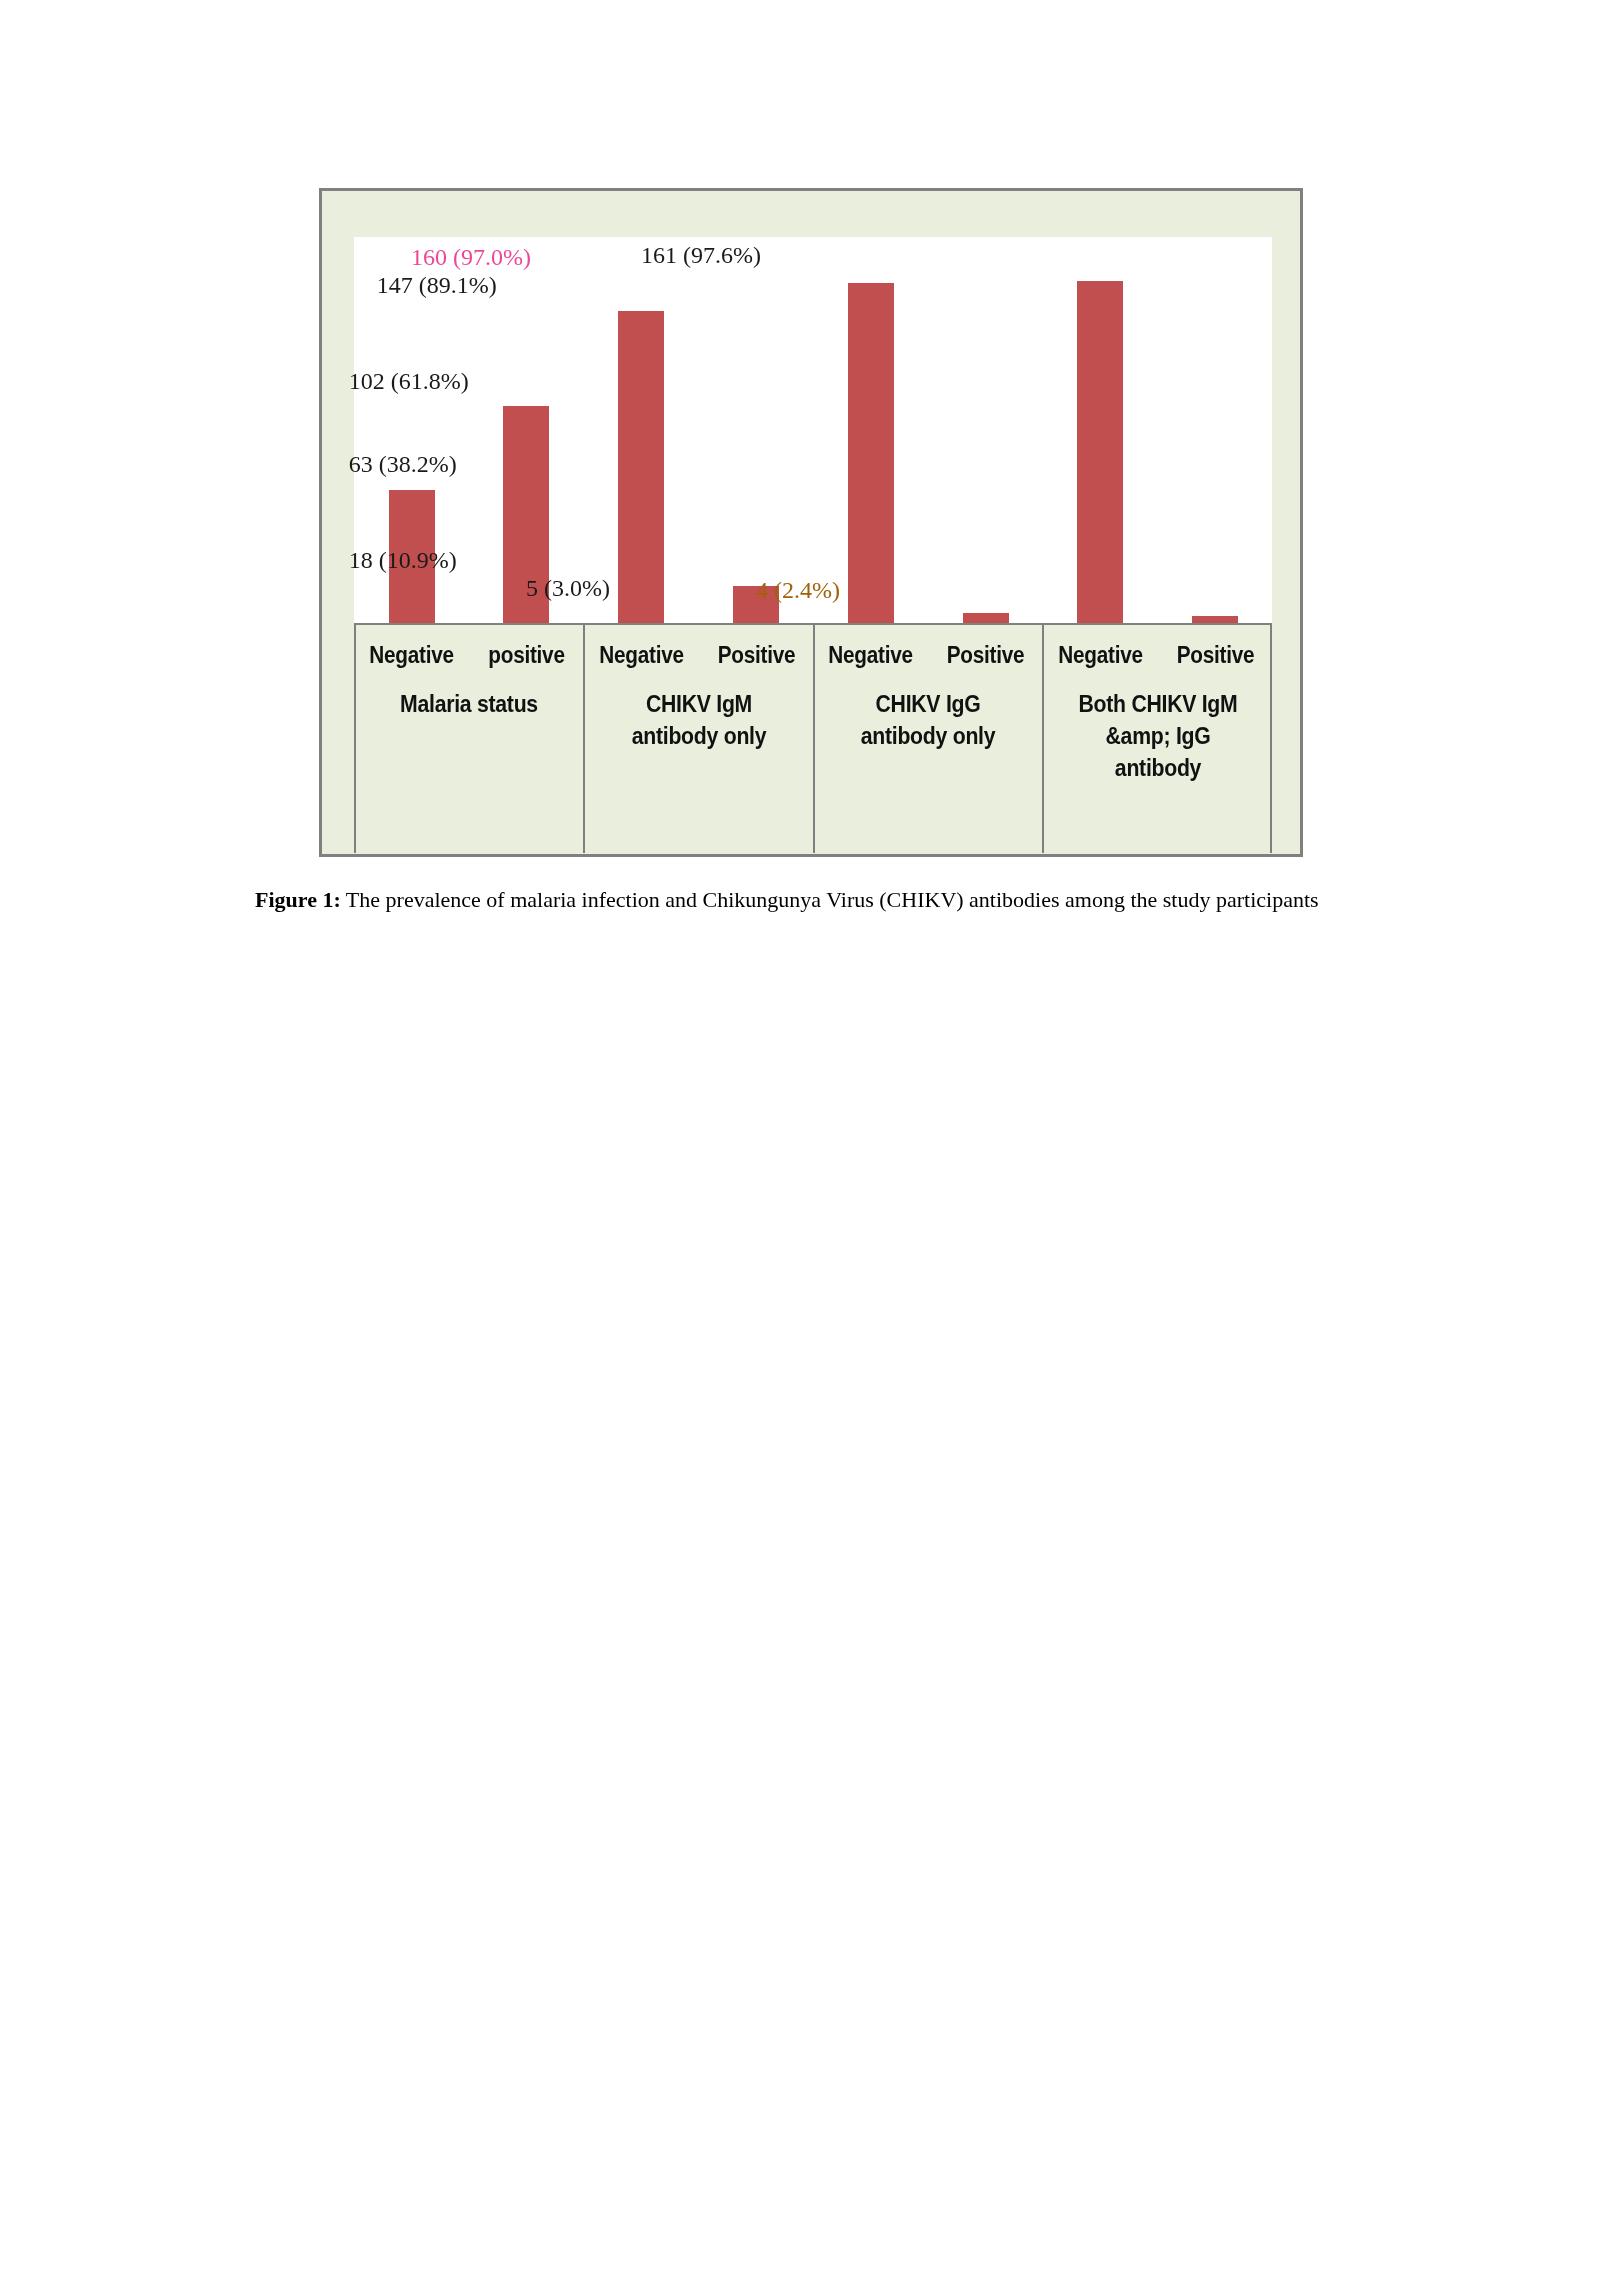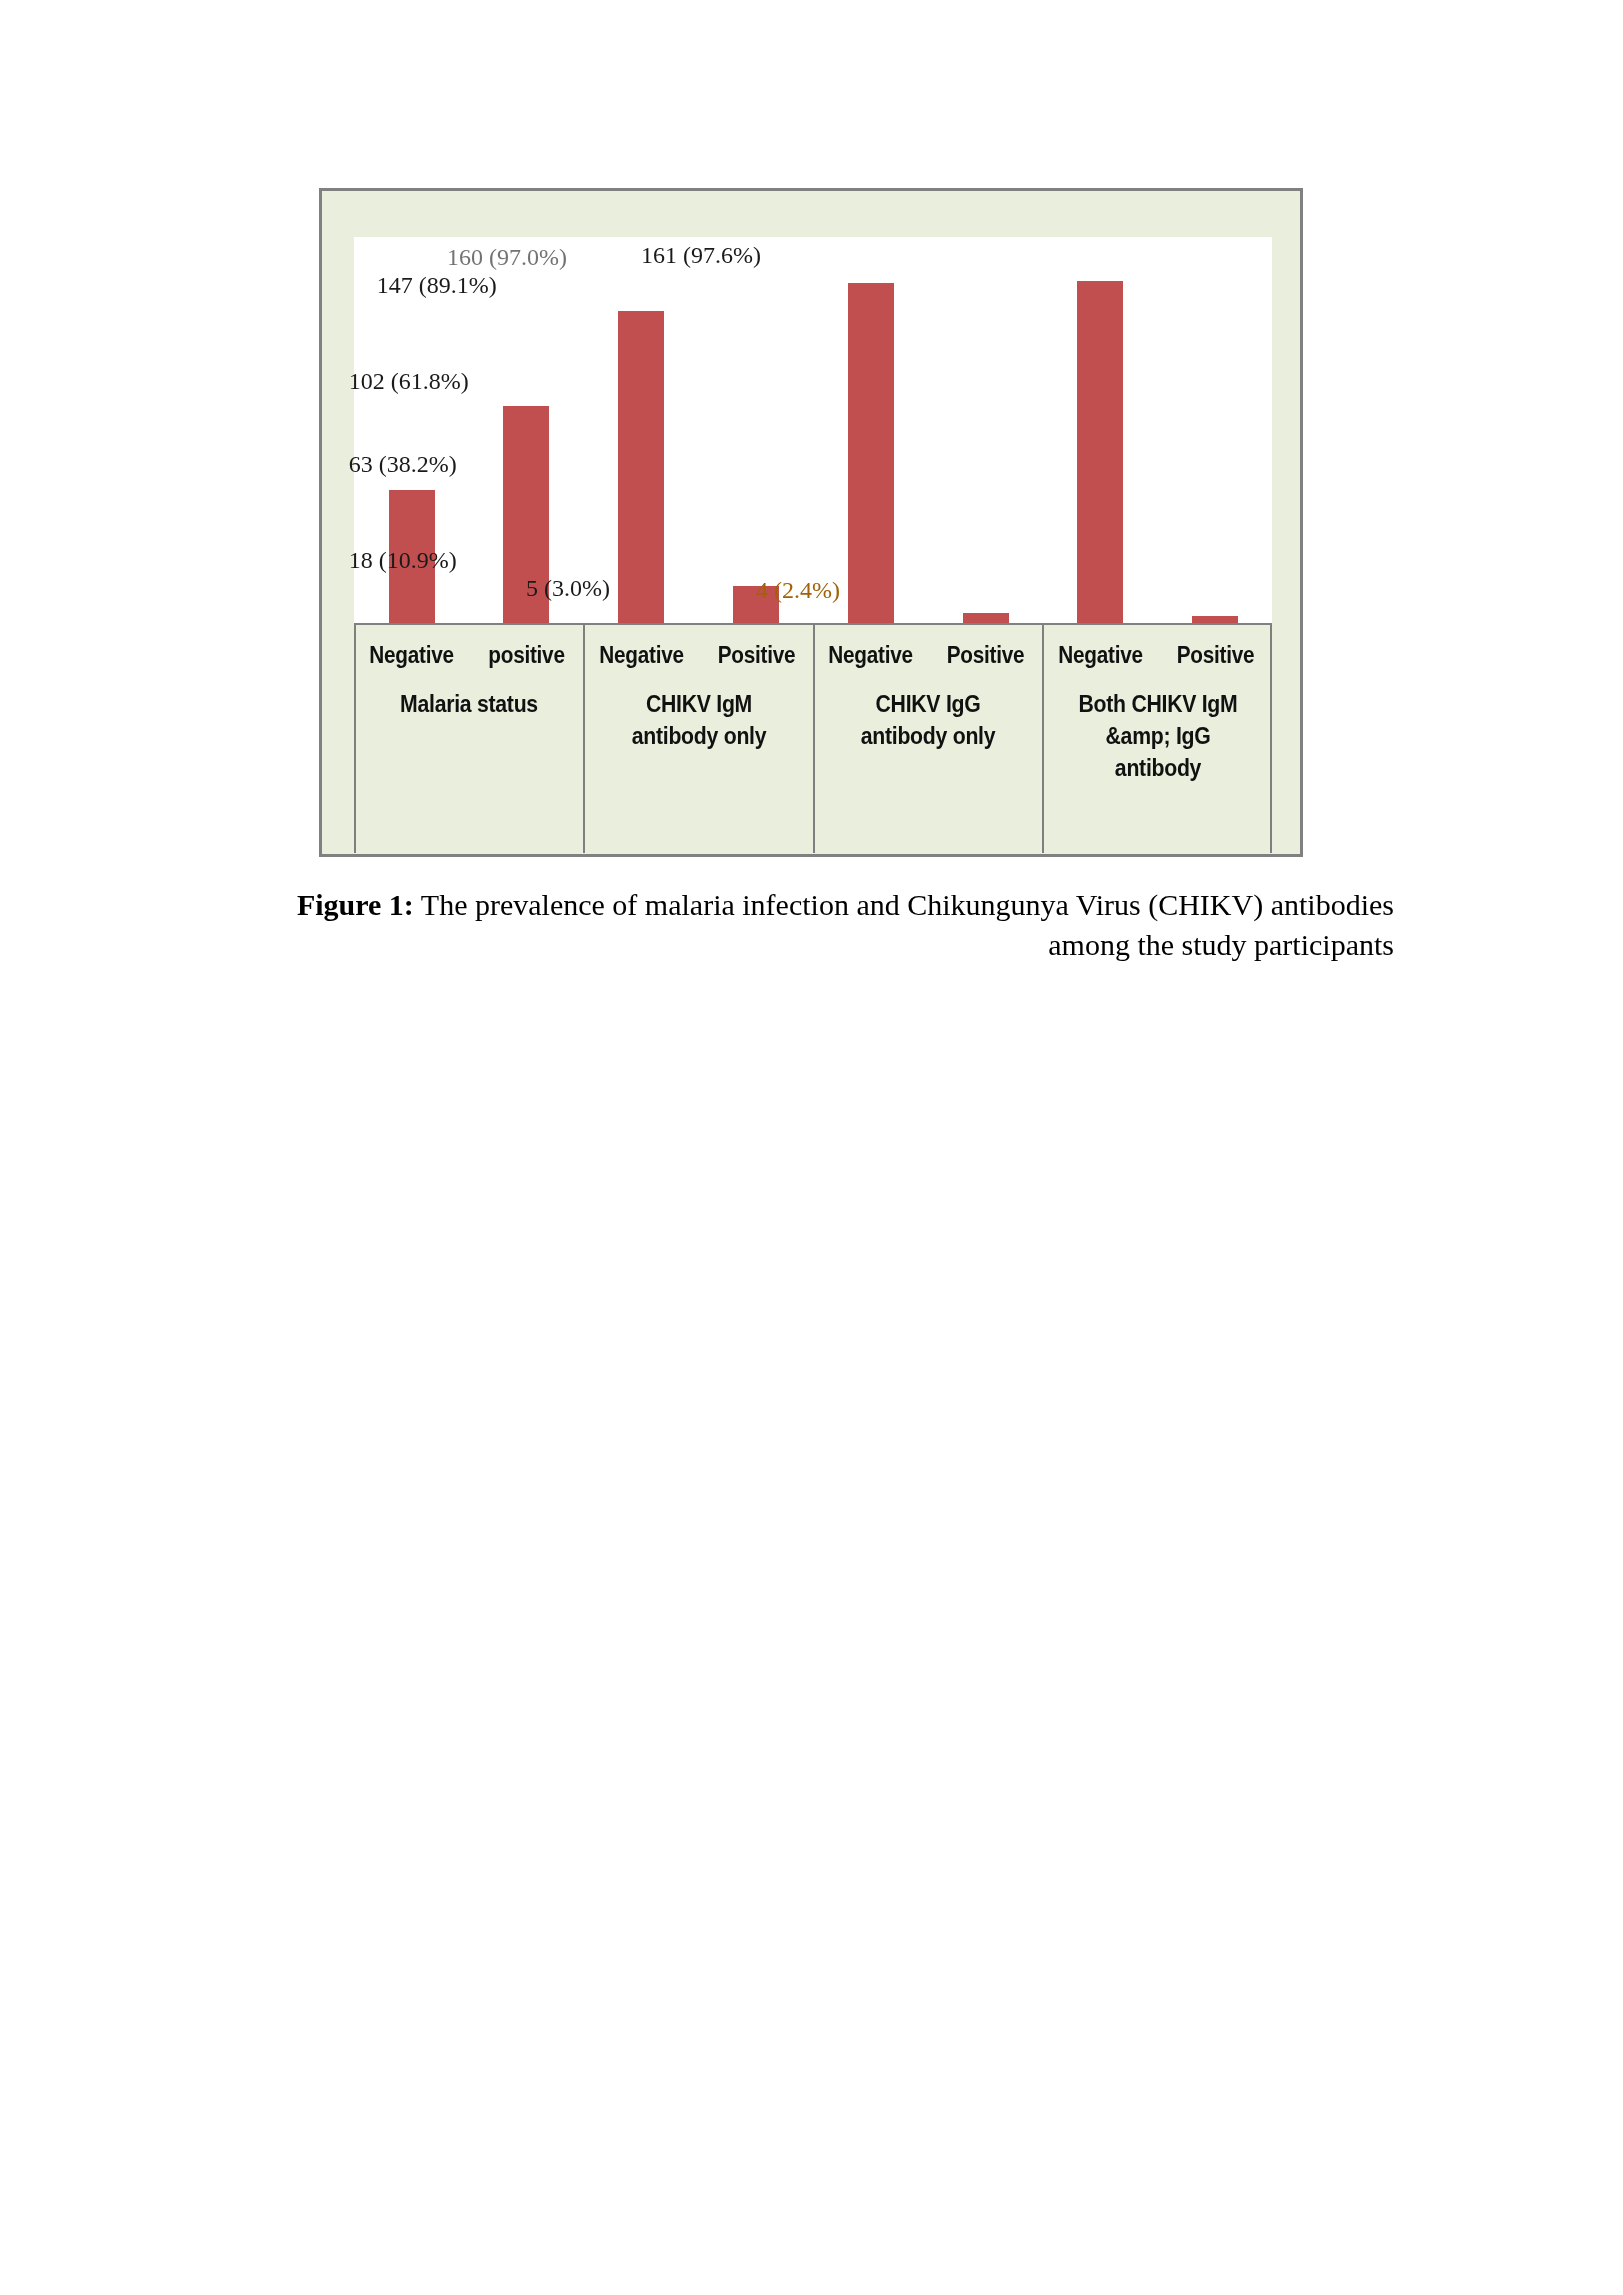--- a/index.html
+++ b/index.html
@@ -134,26 +134,25 @@
     letter-spacing: -0.3px;
     transform: scaleX(0.9);
   }
 
   
   #figure-caption {
     position: absolute;
     left: 255px;
     top: 885px;
     width: 1112px;
-    text-align: right;
+    text-align: left;
     font-family: "Liberation Serif", "DejaVu Serif", serif;
-    font-size: 30px;
+    font-size: 22px;
     line-height: 1.32;
     color: #000000;
-    margin-left: 27px;
   }
   #figure-caption .caption-label {
     font-weight: bold;
   }
 </style>
 </head>
 <body>
 
 <div id="figure-block">
 
@@ -163,21 +162,21 @@
       <div class="bars-layer" id="bars-layer">
           <div class="bar" style="left: 35px; width: 46px; height: 134px; background: rgb(194, 79, 79);"></div>
           <div class="data-label" style="color: rgb(26, 26, 26); top: 215px; left: -5.2px; width: auto; text-align: left; padding-left: 0px;">63 (38.2%)</div>
           <div class="bar" style="left: 149px; width: 46px; height: 218px; background: rgb(194, 79, 79);"></div>
           <div class="data-label" style="color: rgb(26, 26, 26); top: 132px; left: -5.2px; width: auto; text-align: left; padding-left: 0px;">102 (61.8%)</div>
           <div class="bar" style="left: 264px; width: 46px; height: 313px; background: rgb(194, 79, 79);"></div>
           <div class="data-label" style="color: rgb(26, 26, 26); top: 36px; left: -5.2px; width: auto; text-align: left; padding-left: 0px; margin-left: 28px;">147 (89.1%)</div>
           <div class="bar" style="left: 379px; width: 46px; height: 38px; background: rgb(194, 79, 79);"></div>
           <div class="data-label" style="color: rgb(26, 26, 26); top: 311px; left: -5.2px; width: auto; text-align: left; padding-left: 0px;">18 (10.9%)</div>
           <div class="bar" style="left: 494px; width: 46px; height: 341px; background: rgb(194, 79, 79);"></div>
-          <div class="data-label" style="color: #737373; top: 8px; left: 57px; width: auto; text-align: left; padding-left: 0px; margin-left: 36px;">160 (97.0%)</div>
+          <div class="data-label" style="color: #ec4899; top: 8px; left: 57px; width: auto; text-align: left; padding-left: 0px;">160 (97.0%)</div>
           <div class="bar" style="left: 609px; width: 46px; height: 10.7px; background: rgb(194, 79, 79);"></div>
           <div class="data-label" style="color: rgb(26, 26, 26); top: 339px; left: 172px; width: auto; text-align: right; padding-left: 0px;">5 (3.0%)</div>
           <div class="bar" style="left: 723px; width: 46px; height: 343px; background: rgb(194, 79, 79);"></div>
           <div class="data-label" style="color: rgb(26, 26, 26); top: 6px; left: 287px; width: auto; text-align: left; padding-left: 0px;">161 (97.6%)</div>
           <div class="bar" style="left: 838px; width: 46px; height: 8.5px; background: rgb(194, 79, 79);"></div>
           <div class="data-label" style="color: #a16207; top: 341px; left: 402px; width: auto; text-align: left; padding-left: 0px;">4 (2.4%)</div>
         </div>
     </div>
 
     <div id="axis-line"></div>

